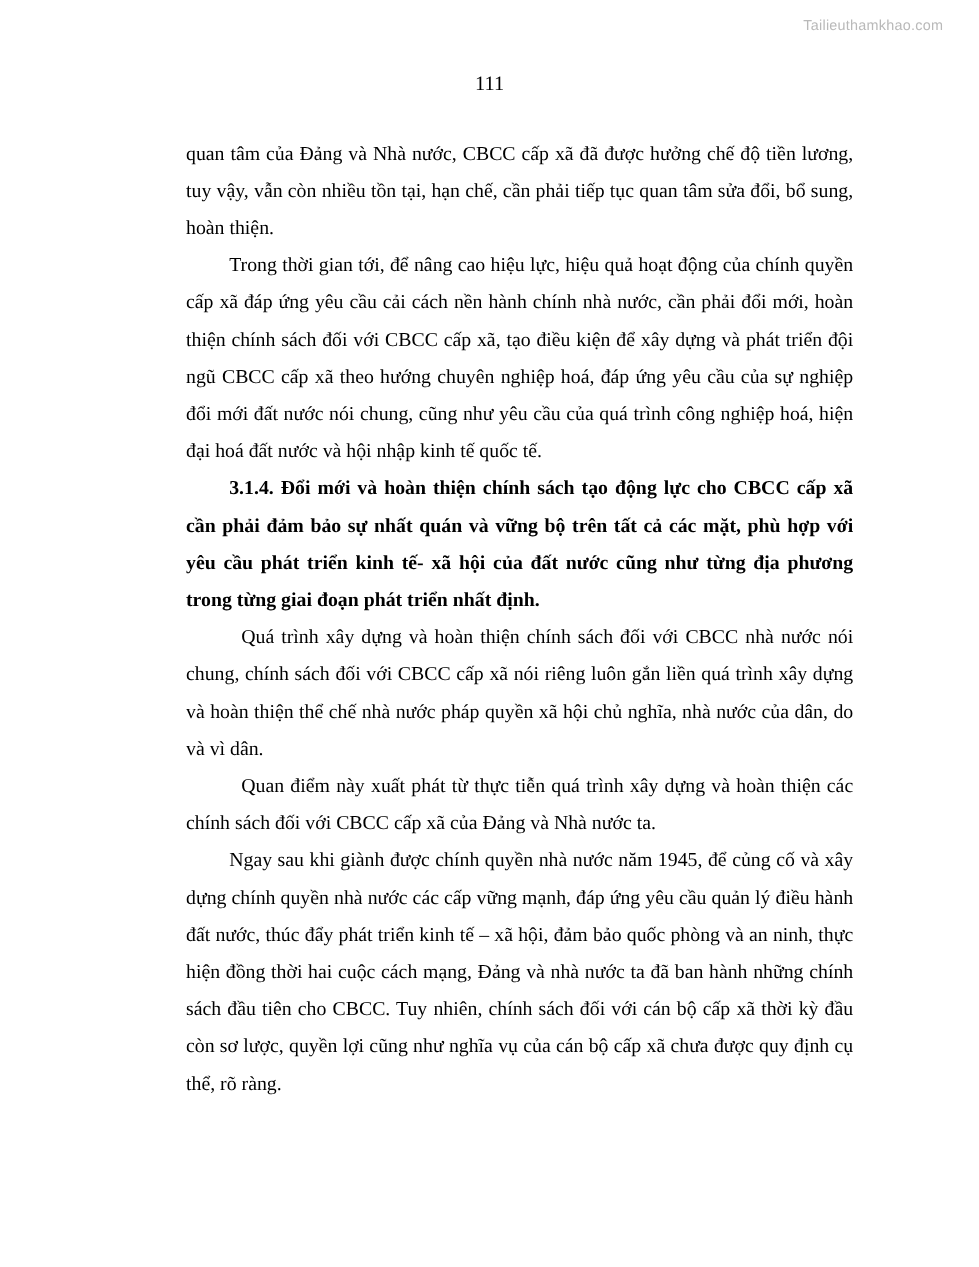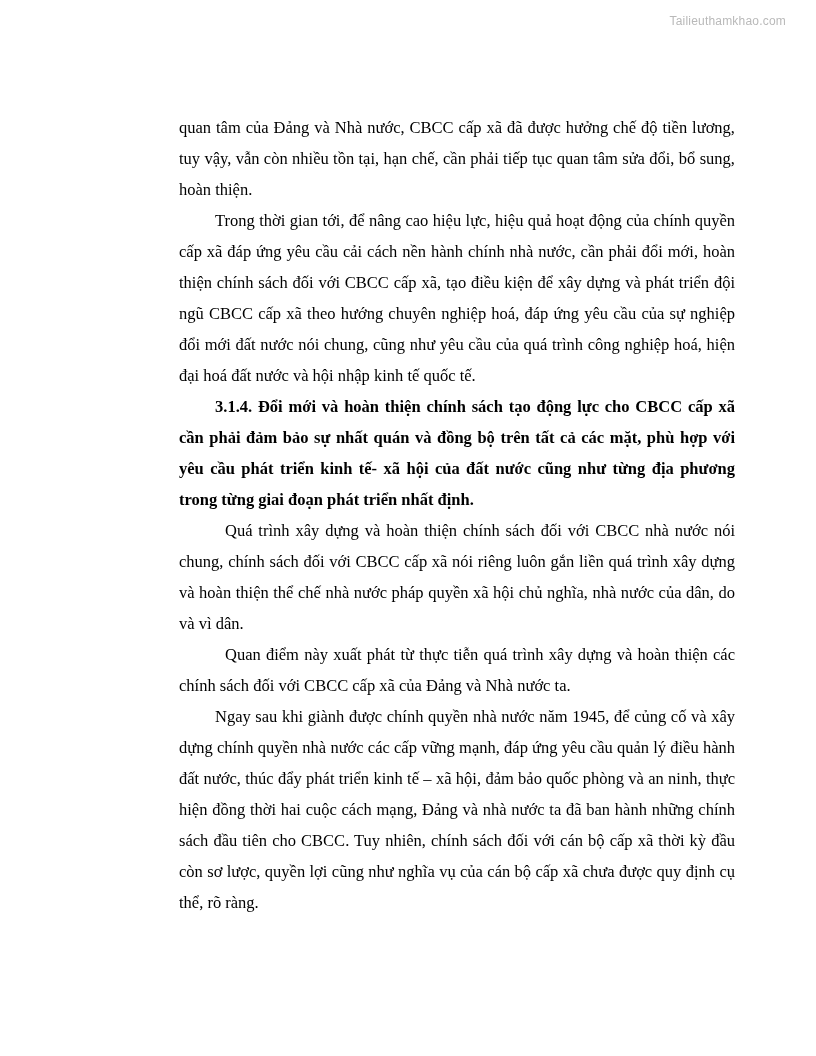--- a/index.html
+++ b/index.html
@@ -34,21 +34,20 @@
     right: 0;
     text-align: center;
     font-size: 17px;
     font-family: "Liberation Serif", serif;
   }
   .body-area {
     position: absolute;
     top: 112px;
     left: 155px;
     width: 556px;
-    margin-left: 24px;
   }
   p.para {
     margin: 0 0 0 0;
     font-size: 16.5px;
     line-height: 31px;
     text-align: justify;
     text-justify: inter-word;
     hyphens: none;
   }
   p.indent {
@@ -62,28 +61,29 @@
     text-indent: 36px;
   }
 </style>
 </head>
 <body>
 
 <div class="page">
 
   <div class="watermark">Tailieuthamkhao.com</div>
 
+  <div class="page-number">111</div>
 
   <div class="body-area">
 
     <p class="para">quan tâm của Đảng và Nhà nước, CBCC cấp xã đã được hưởng chế độ tiền lương, tuy vậy, vẫn còn nhiều tồn tại, hạn chế, cần phải tiếp tục quan tâm sửa đổi, bổ sung, hoàn thiện.</p>
 
     <p class="para indent">Trong thời gian tới, để nâng cao hiệu lực, hiệu quả hoạt động của chính quyền cấp xã đáp ứng yêu cầu cải cách nền hành chính nhà nước, cần phải đổi mới, hoàn thiện chính sách đối với CBCC cấp xã, tạo điều kiện để  xây dựng và phát triển đội ngũ CBCC cấp xã theo hướng chuyên nghiệp hoá, đáp ứng yêu cầu của sự nghiệp đổi mới đất nước nói chung, cũng như yêu cầu của quá trình công nghiệp hoá, hiện đại hoá đất nước và hội nhập kinh tế quốc tế.</p>
 
-    <p class="para bold">3.1.4. Đổi mới và hoàn thiện chính sách tạo động lực cho CBCC cấp xã cần phải đảm bảo sự nhất quán và đồng bộ trên tất cả các mặt, phù hợp với yêu cầu phát triển kinh tế- xã hội của đất nước cũng như từng địa phương trong từng giai đoạn phát triển nhất định.</p>
+    <p class="para bold">3.1.4. Đổi mới và hoàn thiện chính sách tạo động lực cho CBCC cấp xã cần phải đảm bảo sự nhất quán và vững bộ trên tất cả các mặt, phù hợp với yêu cầu phát triển kinh tế- xã hội của đất nước cũng như từng địa phương trong từng giai đoạn phát triển nhất định.</p>
 
     <p class="para indent-wide">Quá trình xây dựng và hoàn thiện chính sách đối với CBCC nhà nước nói chung, chính sách đối với CBCC cấp xã nói riêng luôn gắn liền quá trình xây dựng và hoàn thiện thể chế nhà nước pháp quyền xã hội chủ nghĩa, nhà nước của dân, do và vì dân.</p>
 
     <p class="para indent-wide">Quan điểm này xuất phát từ thực tiễn quá trình xây dựng và hoàn thiện các chính sách đối với CBCC cấp xã của Đảng và Nhà nước ta.</p>
 
     <p class="para indent">Ngay sau khi giành được chính quyền nhà nước năm 1945, để củng cố và xây dựng chính quyền nhà nước các cấp vững mạnh, đáp ứng yêu cầu quản lý điều hành đất nước, thúc đẩy phát triển kinh tế – xã hội, đảm bảo quốc phòng và an ninh, thực hiện đồng thời  hai cuộc cách mạng, Đảng và nhà nước ta đã ban hành những chính sách đầu tiên cho CBCC. Tuy nhiên, chính sách đối với cán bộ cấp xã thời kỳ đầu còn sơ lược, quyền lợi cũng như nghĩa vụ của cán bộ cấp xã chưa được quy định cụ thể, rõ ràng.</p>
 
   </div>
 
 </div>

